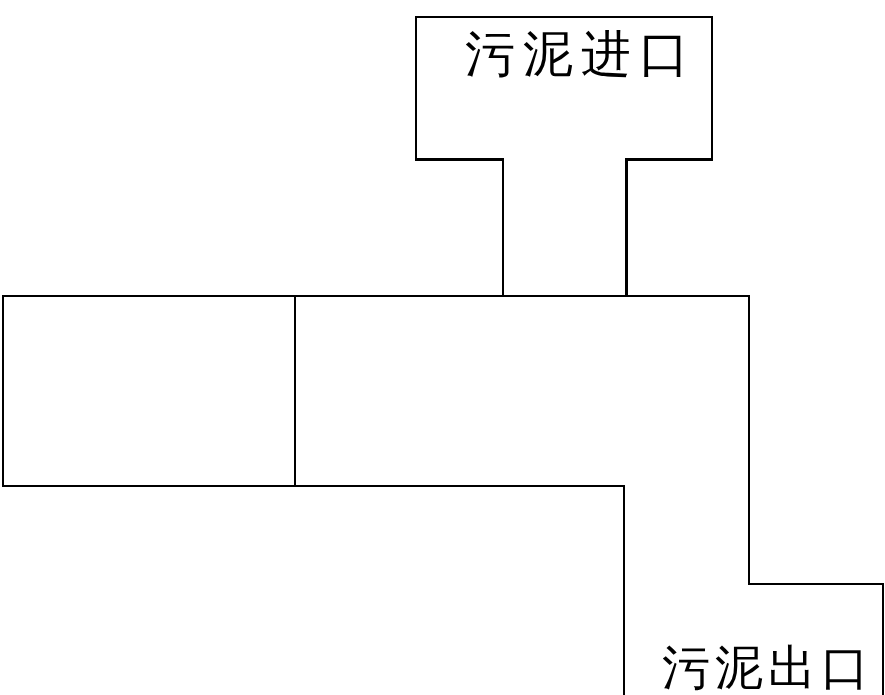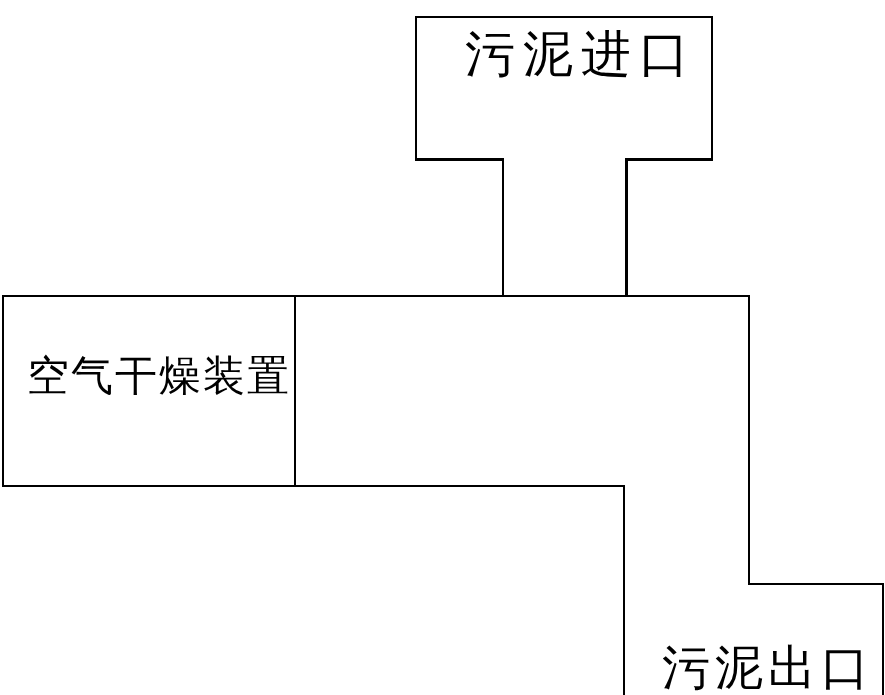--- a/index.html
+++ b/index.html
@@ -87,18 +87,17 @@
   <div class="line dryer-bottom"></div>
   <div class="line dryer-right"></div>
 
   <div class="line outlet-left"></div>
   <div class="line outlet-top"></div>
   <div class="line outlet-right"></div>
   <div class="line outlet-bottom"></div>
 
   <div class="label label-inlet">污泥进口</div>
 
-  <div class="label label-air">空气干燥装置</div>
 
 
   <div class="label label-outlet">污泥出口</div>
 
 </div>
 
 </body></html>

